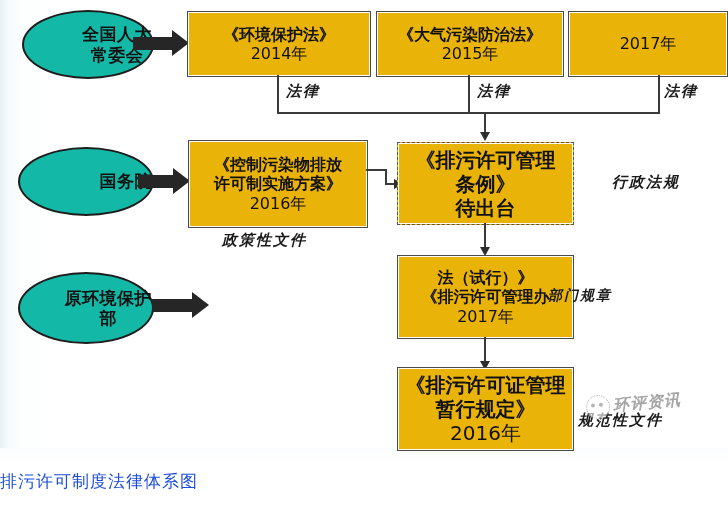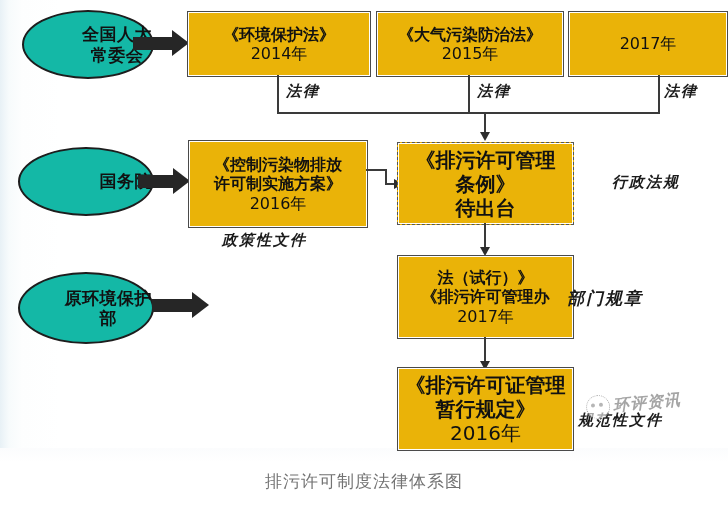--- a/index.html
+++ b/index.html
@@ -121,22 +121,22 @@
     font-style: italic;
     letter-spacing: 2px;
     white-space: nowrap;
   }
 
   .caption {
     position: absolute;
     left: 0;
     top: 470px;
     width: 728px;
-    text-align: center;
-    color: #737373;
+    text-align: left;
+    color: #1d4ed8;
     font-size: 17px;
     letter-spacing: 1px;
   }
 
   
   .watermark {
     position: absolute;
     left: 586px;
     top: 392px;
     display: flex;
@@ -274,21 +274,21 @@
   <div class="vline" style="left:484px; top:223px; height:26px;"></div>
   <div class="arrowhead-down" style="left:480px; top:247px;"></div>
 
   <div class="box" style="left:397px; top:255px; width:175px; height:82px; font-size:16px;">
     <div class="inner">
       <div>法（试行）》</div>
       <div>《排污许可管理办</div>
       <div style="font-weight:400;">2017年</div>
     </div>
   </div>
-  <div class="annot" style="left:567px; top:287px; font-size:17px;">部门规章</div>
+  <div class="annot" style="left:548px; top:287px; font-size:14px;">部门规章</div>
 
   <div class="vline" style="left:484px; top:337px; height:26px;"></div>
   <div class="arrowhead-down" style="left:480px; top:361px;"></div>
 
   <div class="box" style="left:397px; top:367px; width:175px; height:82px; font-size:20px;">
     <div class="inner">
       <div>《排污许可证管理</div>
       <div>暂行规定》</div>
       <div style="font-weight:400;">2016年</div>
     </div>

